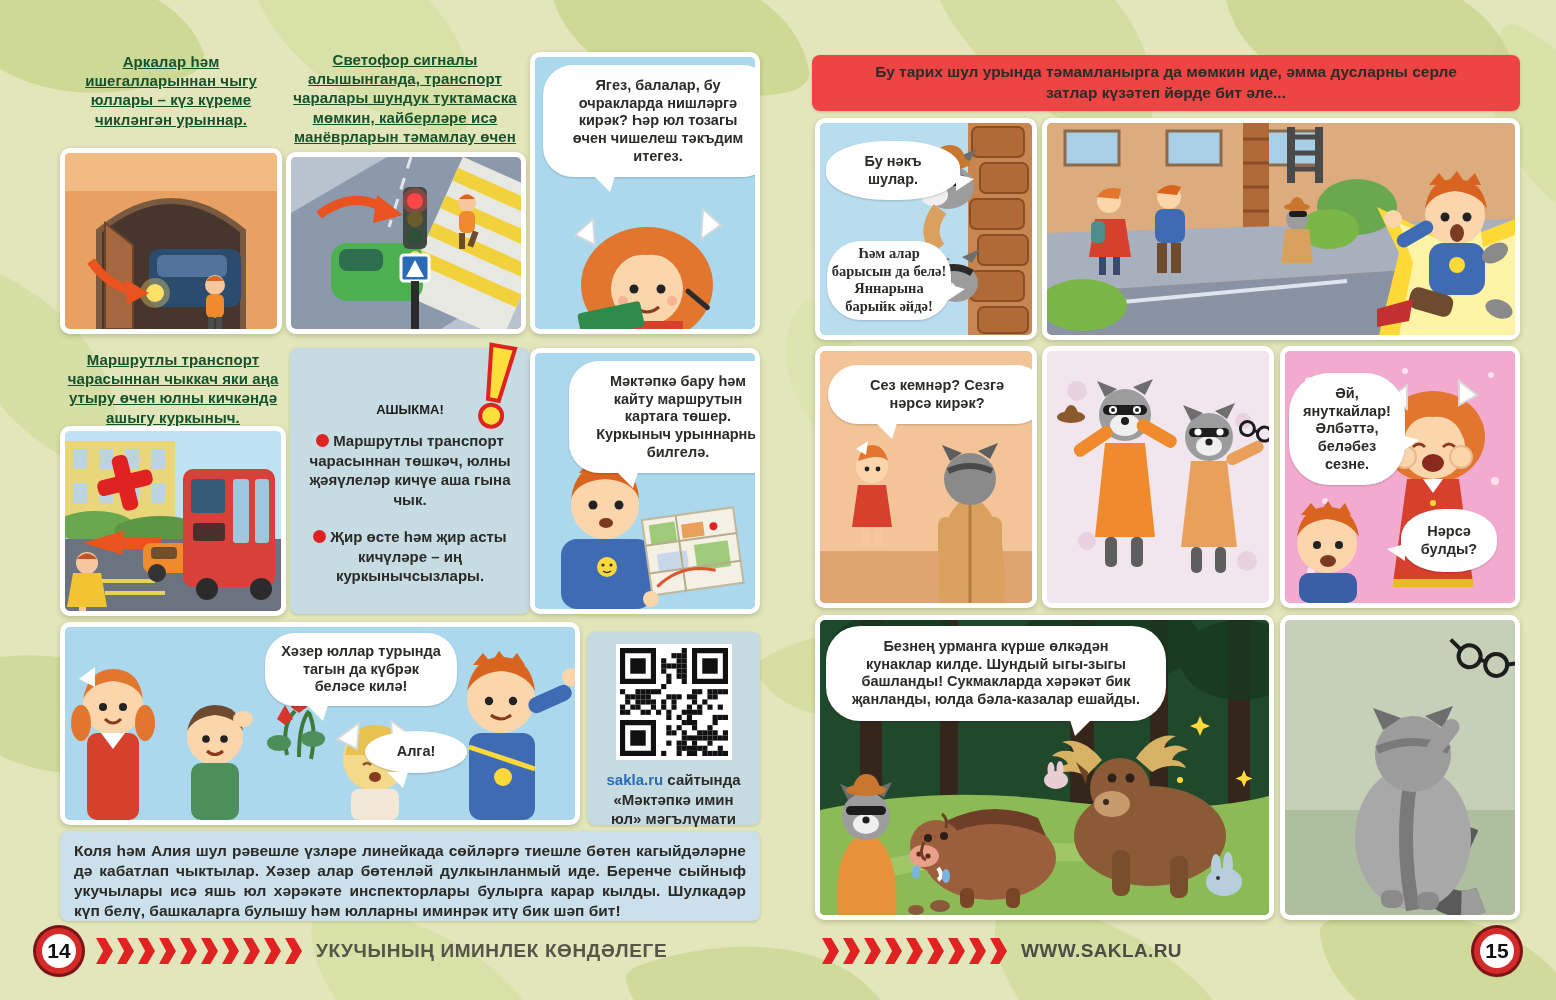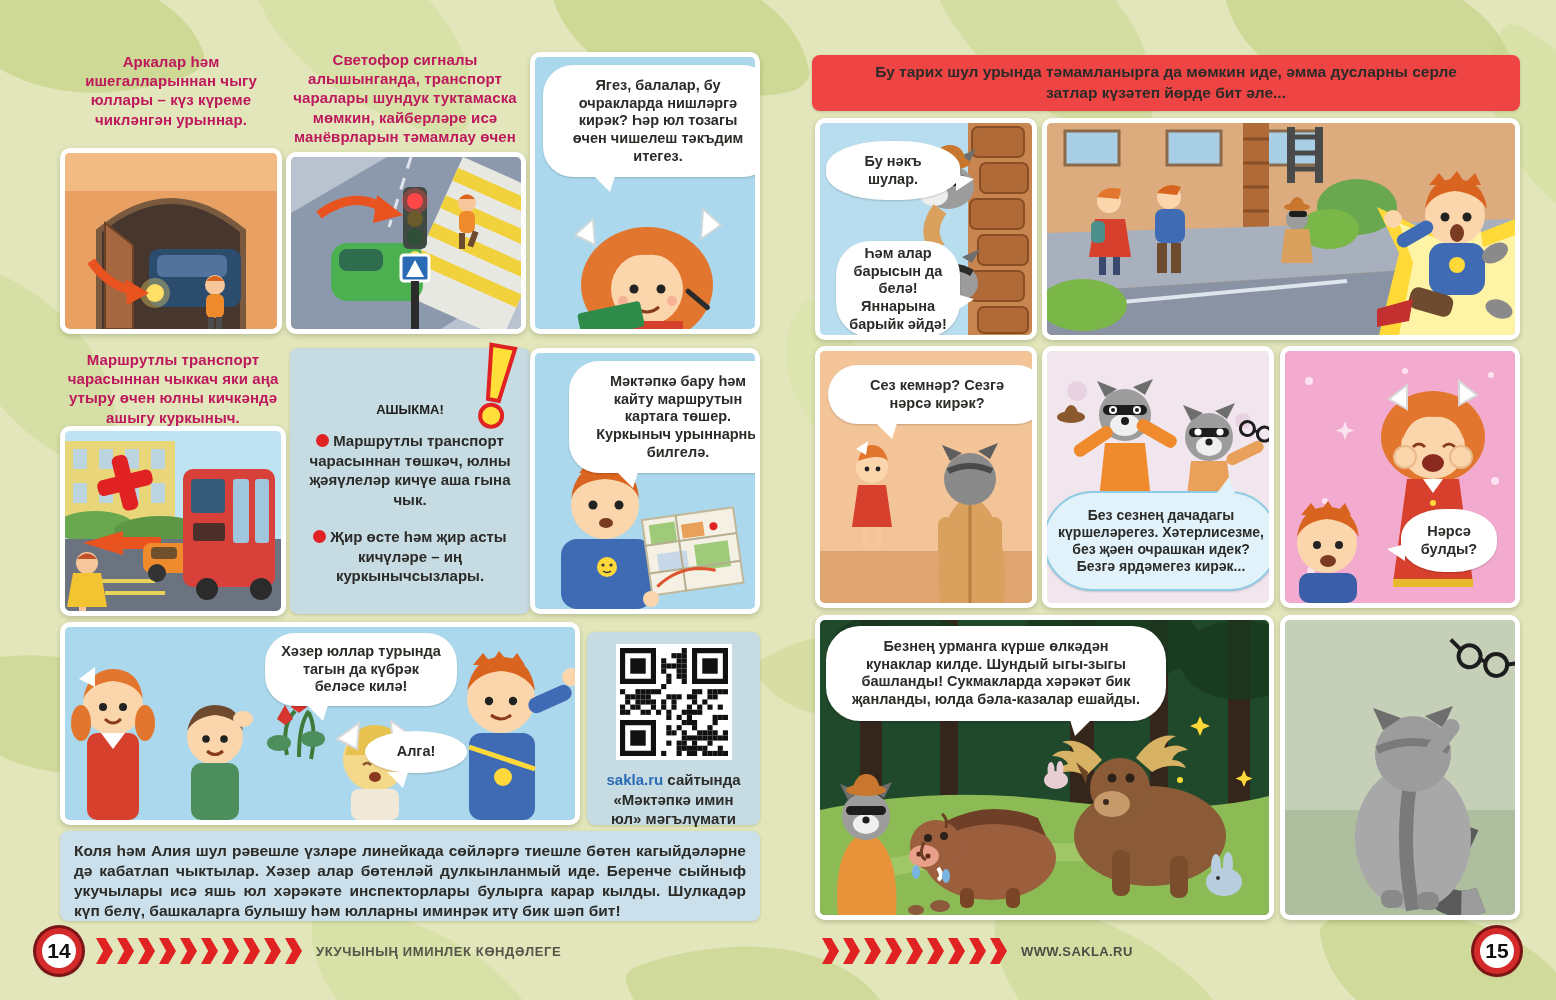--- a/index.html
+++ b/index.html
@@ -13,21 +13,21 @@
   .panel{
     position:absolute;border:5px solid #ffffff;border-radius:10px;
     box-shadow:0 2px 5px rgba(60,70,30,.25);overflow:hidden;box-sizing:border-box;
   }
   .softbox{
     position:absolute;border-radius:8px;box-sizing:border-box;
     box-shadow:0 1px 3px rgba(60,70,30,.2);
   }
   .caption{
     position:absolute;text-align:center;font-size:15px;line-height:1.28;
-    font-weight:bold;color:#be185d;letter-spacing:.1px;
+    font-weight:bold;color:#14532d;letter-spacing:.1px;text-decoration:underline;
   }
   .bubble{
     position:absolute;background:#fff;border-radius:30px;
     padding:12px 25px;text-align:center;font-size:14.5px;line-height:1.22;
     font-weight:bold;color:#2b2b28;box-shadow:0 1px 2px rgba(0,0,0,.18);z-index:5;
   }
   .bubble:after{content:'';position:absolute;width:0;height:0;border:solid transparent;}
   .t-down-left:after{left:22%;bottom:-15px;border-width:16px 5px 0 16px;border-top-color:#fff;}
   .t-down-right:after{right:22%;bottom:-15px;border-width:16px 16px 0 5px;border-top-color:#fff;}
   .t-right:after{right:-14px;top:55%;border-width:5px 0 12px 18px;border-left-color:#fff;}
@@ -37,21 +37,21 @@
     border-width:0 6px 16px 12px;border-bottom-color:#e2f2fb;}
   .footerband{position:absolute;display:flex;align-items:center;gap:4px;}
   .chev{width:17px;height:26px;background:#e02222;
     clip-path:polygon(0 0,55% 0,100% 50%,55% 100%,0 100%,42% 50%);}
   .pagebadge{
     position:absolute;width:46px;height:46px;border-radius:50%;
     background:#fff;border:6px solid #d42a2a;box-shadow:0 0 0 3px #7a1416,0 2px 3px rgba(0,0,0,.4);
     display:flex;align-items:center;justify-content:center;
     font-weight:bold;font-size:21px;color:#111;box-sizing:border-box;
   }
-  .footlabel{font-weight:bold;font-size:13px;letter-spacing:.6px;color:#56554a;}
+  .footlabel{font-weight:bold;font-size:19px;letter-spacing:.6px;color:#56554a;}
   .warn-title{font-weight:bold;font-size:13px;text-align:center;color:#1d1d1b;margin:0 0 14px 0;}
   .warn-item{position:relative;font-size:15px;font-weight:bold;line-height:1.3;text-align:center;
     color:#2b2b28;margin:0 0 18px 0;}
   .warn-item .dot{display:inline-block;width:13px;height:13px;border-radius:50%;
     background:#e02222;margin-right:4px;vertical-align:-1px;}
   .qrtext{font-size:15px;font-weight:bold;text-align:center;line-height:1.3;margin:10px 6px 0 6px;}
   .linkblue{color:#2a6bb5;}
   svg{display:block;}
 </style>
 </head>
@@ -461,21 +461,21 @@
       <ellipse cx="136" cy="160" rx="22" ry="19" fill="#9c9c9c"></ellipse>
       <polygon points="120,144 112,130 130,136" fill="#6e6e6e"></polygon>
       <polygon points="152,140 160,126 142,134" fill="#6e6e6e"></polygon>
       <ellipse cx="124" cy="166" rx="12" ry="9" fill="#efefef"></ellipse>
       <circle cx="116" cy="164" r="3.5" fill="#1d1d1d"></circle>
       <path d="M118,148 q18,-8 34,2" stroke="#2b2b2b" stroke-width="7" fill="none"></path>
     </g>
     <path d="M120,86 q-16,22 -2,40" stroke="#d9a05e" stroke-width="16" fill="none"></path>
   </svg>
   <div class="bubble t-right" style="left:6px;top:18px;width:84px;border-radius:45%;">Бу нәкъ шулар.</div>
-  <div class="bubble t-right" style="left:16px;top:118px;width:116px;border-radius:34px;padding:4px;">Һәм алар барысын да белә! Яннарына барыйк әйдә!</div>
+  <div class="bubble t-right" style="left:7px;top:118px;width:116px;border-radius:34px;padding:4px;font-family:Liberation Serif, serif;">Һәм алар барысын да белә! Яннарына барыйк әйдә!</div>
 </div>
 
 <div class="panel" style="left:1042px;top:118px;width:478px;height:222px;">
   <svg width="468" height="212" viewBox="0 0 468 212">
     <rect width="468" height="212" fill="#d9a87c"></rect>
     <rect x="0" y="0" width="468" height="110" fill="#dcab7e"></rect>
     <g fill="#a8cfe6" stroke="#8a6a4a" stroke-width="3">
       <rect x="18" y="8" width="54" height="34"></rect>
       <rect x="120" y="8" width="54" height="34"></rect>
       <rect x="220" y="8" width="54" height="34"></rect>
@@ -601,21 +601,20 @@
       <rect x="178" y="96" width="40" height="12" rx="6" transform="rotate(-26 198 102)" fill="#e8a05a"></rect>
       <g transform="rotate(18 208 80)">
         <circle cx="200" cy="80" r="7" fill="none" stroke="#1d1d1d" stroke-width="3"></circle>
         <circle cx="218" cy="80" r="7" fill="none" stroke="#1d1d1d" stroke-width="3"></circle>
         <path d="M207,80 h4" stroke="#1d1d1d" stroke-width="3"></path>
       </g>
       <rect x="144" y="196" width="11" height="26" rx="5" fill="#5e5e5e"></rect>
       <rect x="168" y="196" width="11" height="26" rx="5" fill="#5e5e5e"></rect>
     </g>
   </svg>
-  <div class="bubble blue" style="left:-4px;top:140px;width:212px;border-radius:50px;padding:14px 10px;font-size:14px;">Без сезнең дачадагы күршеләрегез. Хәтерлисезме, без җәен очрашкан идек? Безгә ярдәмегез кирәк...</div>
 </div>
 
 <div class="panel" style="left:1280px;top:346px;width:240px;height:262px;background:#f2abce;">
   <svg width="230" height="252" viewBox="0 0 230 252" style="position:absolute;left:0;top:0;">
     <rect width="230" height="252" fill="#f2abce"></rect>
     <g fill="#ffffff" opacity=".65">
       <circle cx="24" cy="30" r="4"></circle>
         <circle cx="206" cy="24" r="3"></circle>
         <circle cx="40" cy="150" r="3"></circle>
       <circle cx="210" cy="130" r="4"></circle>
@@ -643,20 +642,21 @@
     <g>
       <circle cx="42" cy="192" r="30" fill="#fbd6ac"></circle>
       <path d="M12,186 q4,-30 30,-30 q28,0 32,30 q-10,-16 -32,-18 q-22,2 -30,18" fill="#d9641f"></path>
       <path d="M16,164 l10,-12 8,10 9,-12 8,12 9,-10 6,12" fill="#d9641f"></path>
       <circle cx="32" cy="194" r="4" fill="#222"></circle>
         <circle cx="54" cy="194" r="4" fill="#222"></circle>
       <ellipse cx="43" cy="210" rx="8" ry="6" fill="#7a3b22"></ellipse>
       <rect x="14" y="222" width="58" height="30" rx="10" fill="#3a5ea8"></rect>
     </g>
   </svg>
+  <div class="bubble t-right" style="left:4px;top:22px;width:100px;border-radius:40px;padding:12px 8px;">Әй, януткайлар! Әлбәттә, беләбез сезне.</div>
   <div class="bubble t-left" style="left:116px;top:158px;width:80px;border-radius:45%;padding:14px 8px;">Нәрсә булды?</div>
 </div>
 
 <div class="panel" style="left:815px;top:615px;width:459px;height:305px;">
   <svg width="449" height="295" viewBox="0 0 449 295">
     <rect width="449" height="295" fill="#20482a"></rect>
     <g fill="#35261b">
       <rect x="40" y="0" width="22" height="200"></rect>
       <rect x="120" y="0" width="18" height="190"></rect>
       <rect x="250" y="0" width="24" height="200"></rect>

